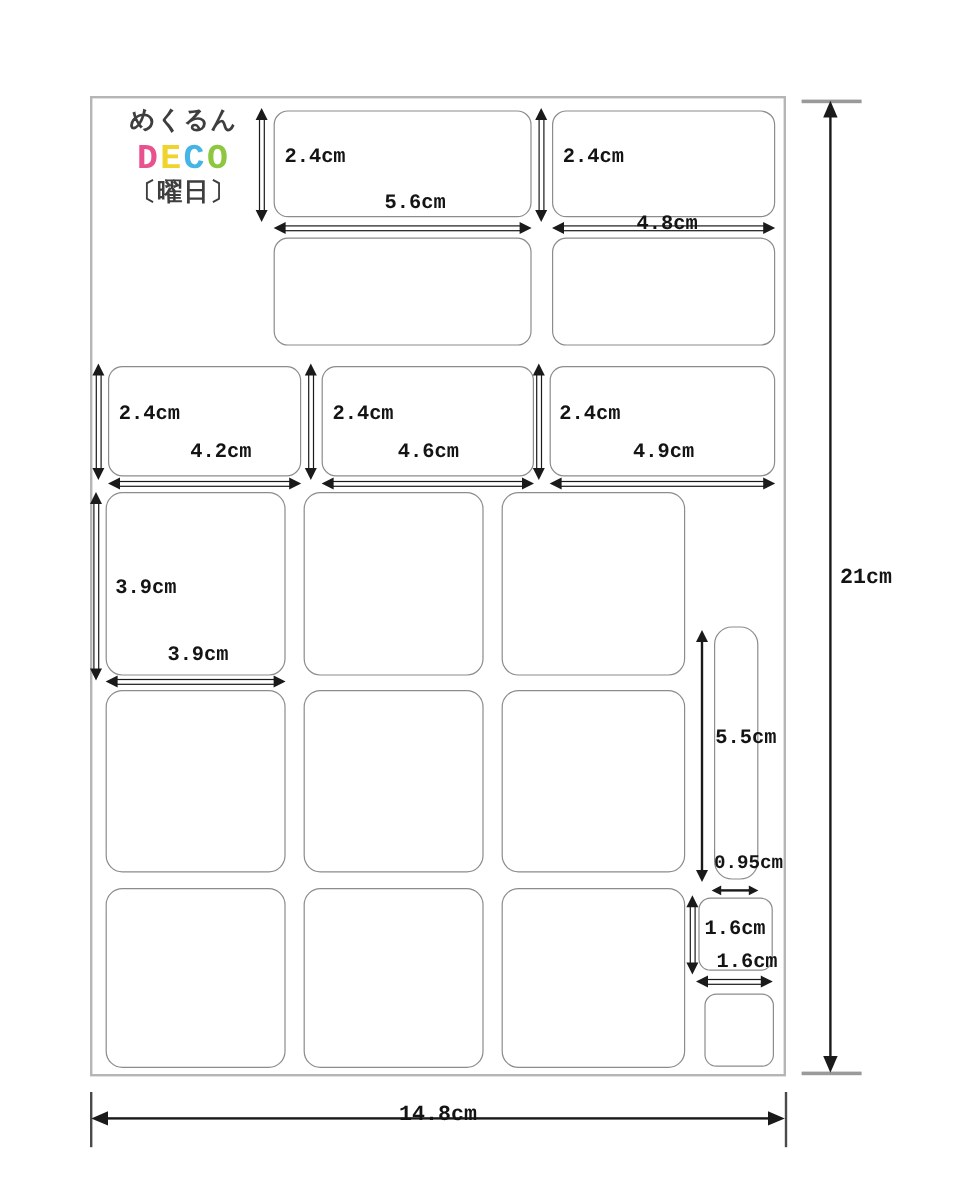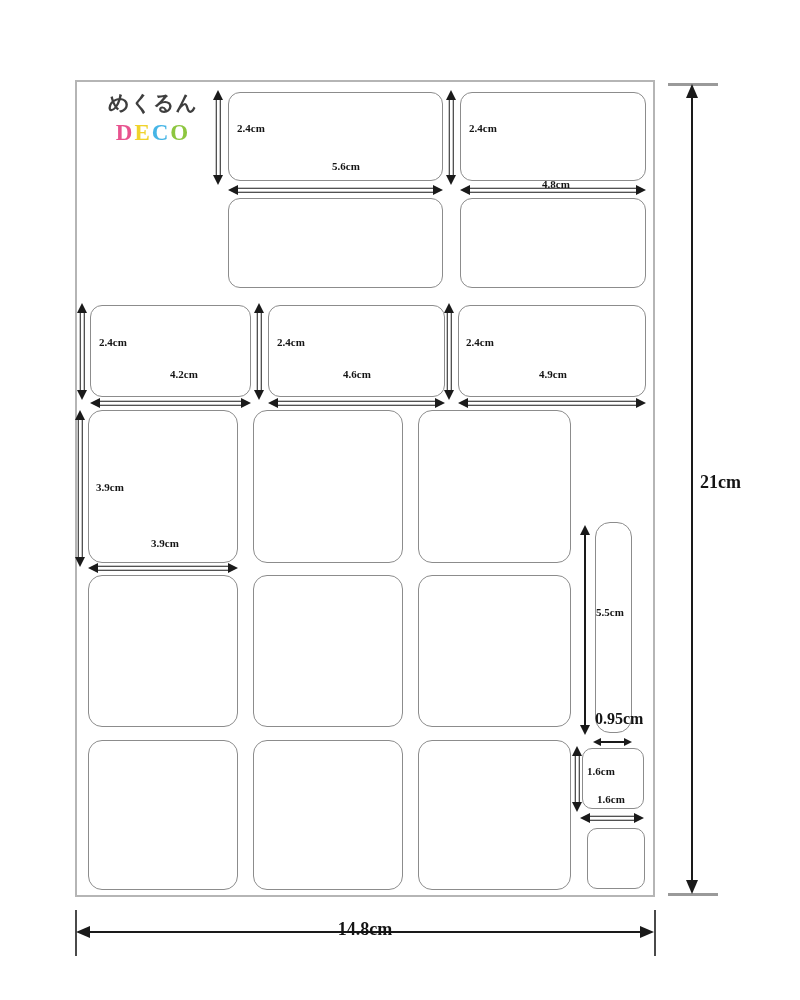--- a/index.html
+++ b/index.html
@@ -1,46 +1,47 @@
 <!DOCTYPE html>
 <html><head>
 <meta charset="utf-8">
 <style>
   html,body{margin:0;padding:0;background:#ffffff;}
   #canvas{position:relative;width:800px;height:1000px;background:#ffffff;overflow:hidden;
-          font-family:Liberation Serif, serif;}
+          font-family:Liberation Mono, monospace;}
   #sheet{position:absolute;left:75px;top:80px;width:580px;height:817px;
          border:2px solid #b5b5b5;box-sizing:border-box;background:#ffffff;}
   .sticker{position:absolute;background:#ffffff;border:1.5px solid #8c8c8c;border-radius:12px;box-sizing:border-box;}
   .sticker.sq{border-radius:14px;}
   .sticker.tall{border-radius:15px;}
   .sticker.small{border-radius:10px;}
-  .dim{position:absolute;font-weight:bold;font-size:11px;color:#141414;white-space:nowrap;z-index:30;}
+  .dim{position:absolute;font-weight:bold;font-size:17px;color:#141414;white-space:nowrap;z-index:30;}
   .dim.center{transform:translateX(-50%);}
   .dim.big{font-size:18px;}
   .tick{position:absolute;background:#9a9a9a;z-index:5;}
   .tick.dark{background:#4a4a4a;}
   #logo{position:absolute;left:97px;top:88px;width:112px;text-align:center;z-index:10;
         color:#3e3e3e;font-weight:bold;}
   #logo .ln{font-size:21px;line-height:30px;letter-spacing:1px;}
-  #logo .deco{font-size:23px;line-height:30px;letter-spacing:2px;}
+  #logo .deco{font-size:29px;line-height:30px;letter-spacing:2px;}
   .arrow{position:absolute;z-index:20;}
   .arrow .shaft{position:absolute;box-sizing:border-box;}
   .arrow .head{position:absolute;width:0;height:0;}
 </style>
 </head>
 <body>
 
 <div id="canvas">
 
   <div id="sheet"></div>
 
   <div id="logo">
     <div class="ln">めくるん</div>
     <div class="deco"><span style="color: rgb(232, 83, 143);">D</span><span style="color: rgb(240, 211, 44);">E</span><span style="color: rgb(69, 181, 230);">C</span><span style="color: rgb(141, 198, 63);">O</span></div>
+    <div class="ln">〔曜日〕</div>
   </div>
 
   <div class="sticker" style="left:228px;top:92px;width:215px;height:89px;"></div>
   <div class="sticker" style="left:228px;top:198px;width:215px;height:90px;"></div>
   <div class="sticker" style="left:460px;top:92px;width:186px;height:89px;"></div>
   <div class="sticker" style="left:460px;top:198px;width:186px;height:90px;"></div>
 
   <div class="sticker" style="left:90px;top:305px;width:161px;height:92px;"></div>
   <div class="sticker" style="left:268px;top:305px;width:177px;height:92px;"></div>
   <div class="sticker" style="left:458px;top:305px;width:188px;height:92px;"></div>

